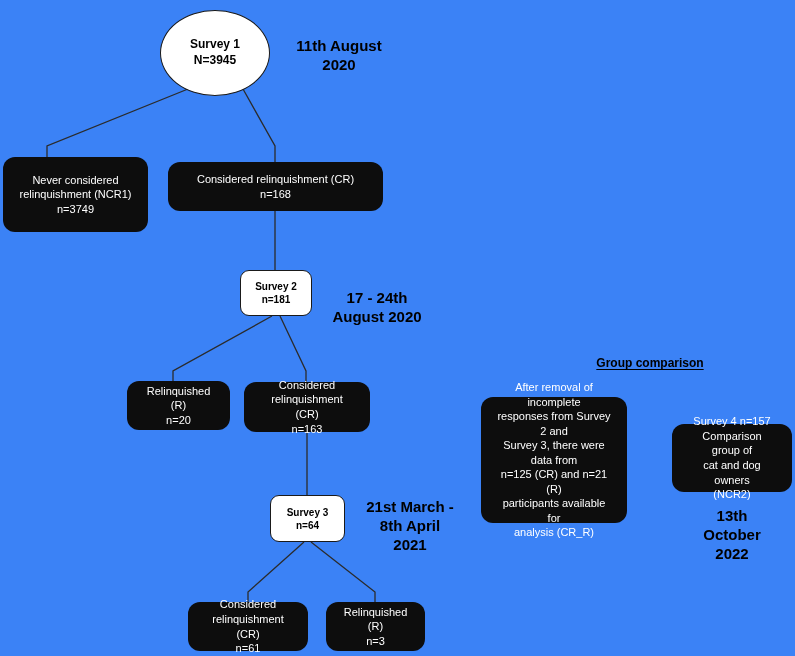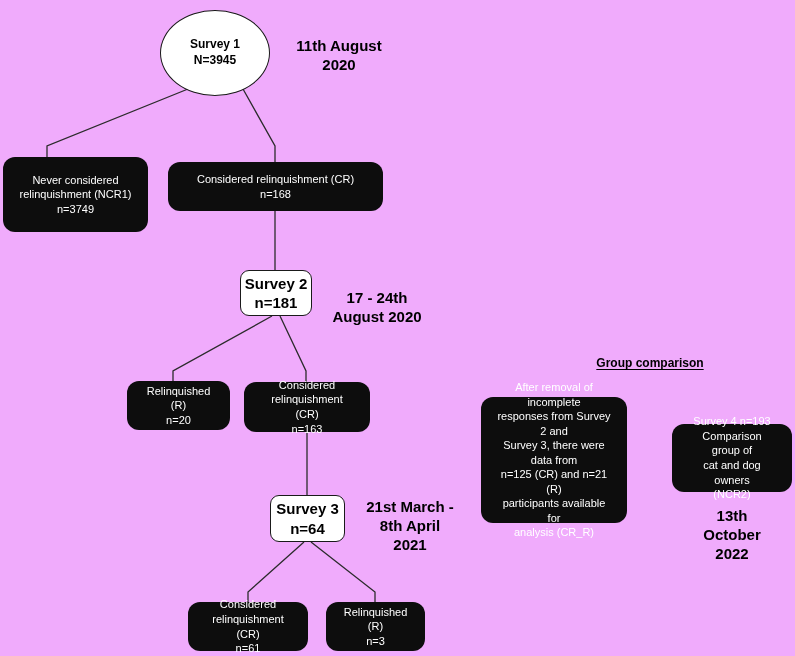--- a/index.html
+++ b/index.html
@@ -7,21 +7,21 @@
     padding: 0;
     background: #ffffff;
   }
   body {
     font-family: "Liberation Sans", sans-serif;
   }
   #canvas {
     position: relative;
     width: 795px;
     height: 656px;
-    background: #f0abfc;
+    background: #3b82f6;
     overflow: hidden;
   }
   svg.edges {
     position: absolute;
     left: 0;
     top: 0;
     width: 795px;
     height: 656px;
     pointer-events: none;
   }
@@ -39,21 +39,21 @@
     border-radius: 12px;
     font-size: 11px;
     line-height: 1.32;
     padding: 4px 15px;
   }
   .node-survey {
     background: #ffffff;
     color: #000000;
     border: 1.6px solid #1a1a1a;
     border-radius: 9px;
-    font-size: 15px;
+    font-size: 10px;
     line-height: 1.3;
     font-weight: bold;
   }
   .node-circle {
     background: #ffffff;
     color: #000000;
     border: 1.6px solid #1a1a1a;
     border-radius: 50%;
     font-size: 12px;
     line-height: 1.3;
@@ -193,21 +193,21 @@
       <span class="txt-line">responses from Survey 2 and</span>
       <span class="txt-line">Survey 3, there were data from</span>
       <span class="txt-line">n=125 (CR) and n=21 (R)</span>
       <span class="txt-line">participants available for</span>
       <span class="txt-line">analysis (CR_R)</span>
     </div>
   </div>
 
   <div class="node node-dark" style="left:672px; top:424px; width:120px; height:68px;">
     <div>
-      <span class="txt-line">Survey 4 n=193</span>
+      <span class="txt-line">Survey 4 n=157</span>
       <span class="txt-line">Comparison group of</span>
       <span class="txt-line">cat and dog owners</span>
       <span class="txt-line">(NCR2)</span>
     </div>
   </div>
 
   <div class="date-label" style="left:672px; top:506px; width:120px;">
     <span class="txt-line">13th</span>
     <span class="txt-line">October</span>
     <span class="txt-line">2022</span>

